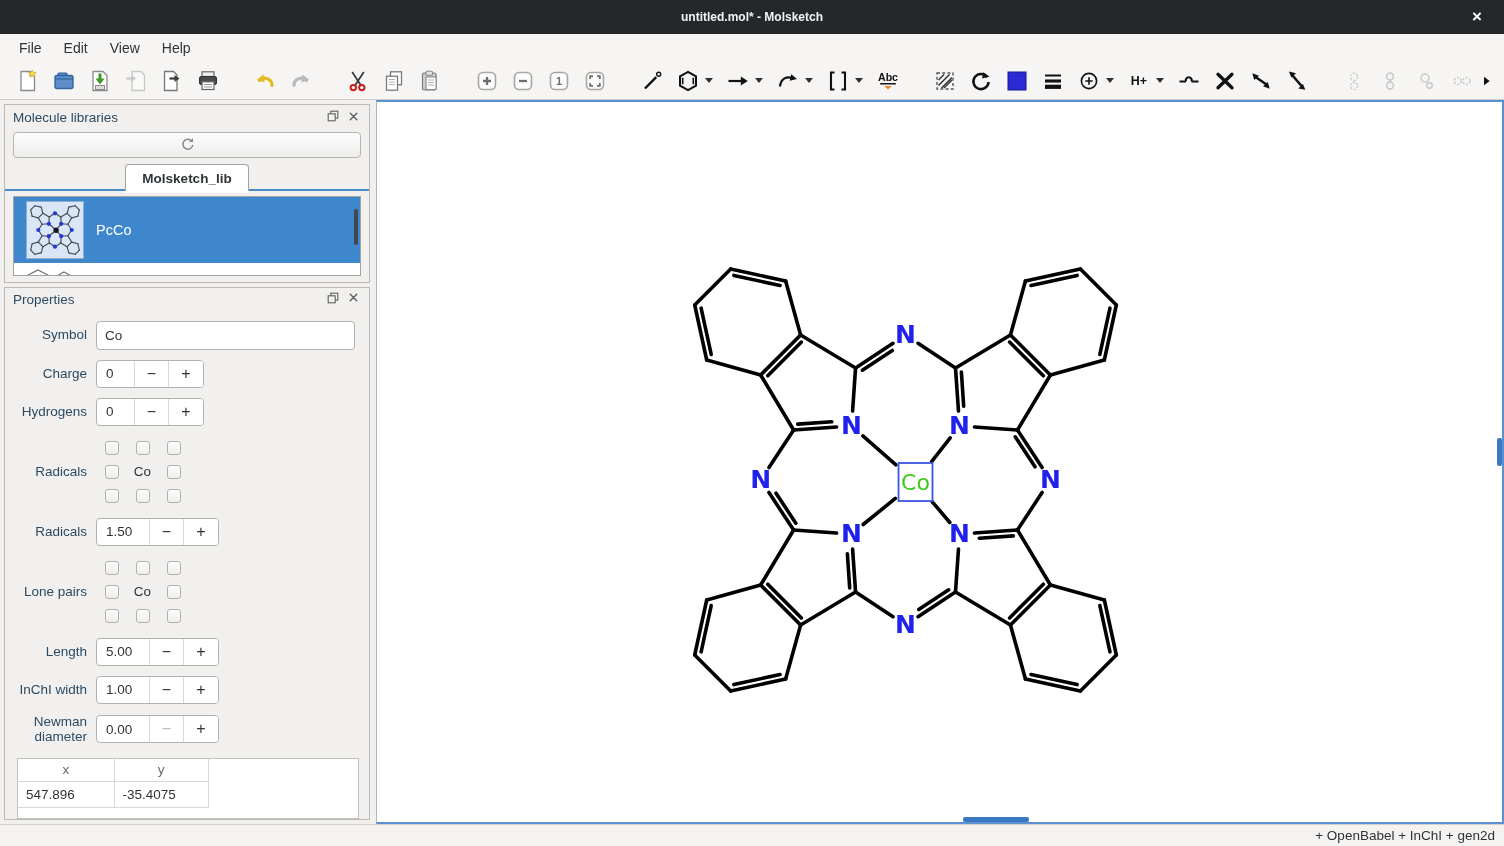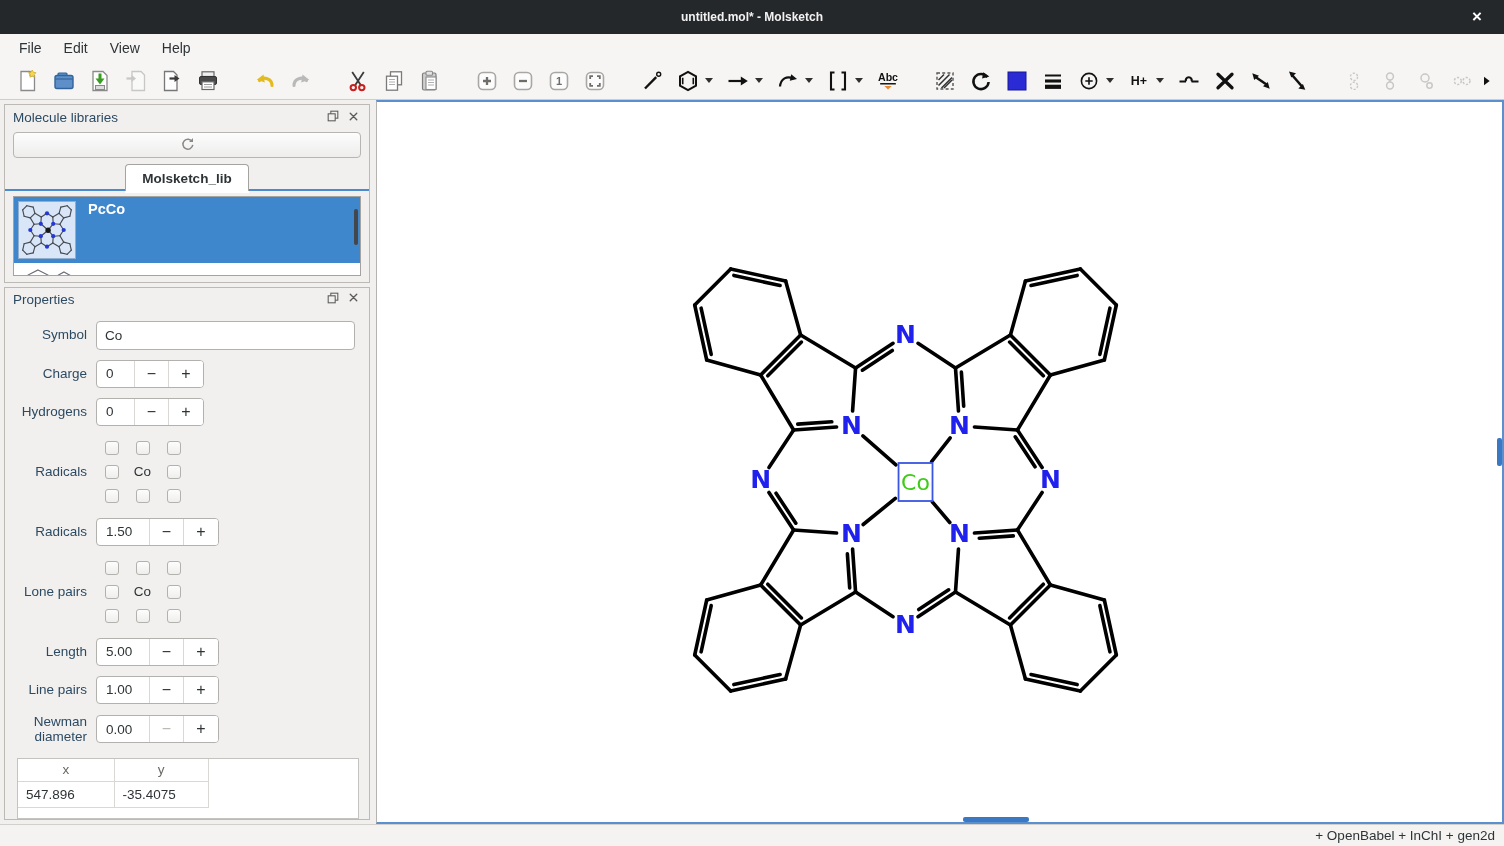--- a/index.html
+++ b/index.html
@@ -34,21 +34,21 @@
   .panel-title .icb { width:20px; height:18px; background:none; border:none; display:flex; align-items:center; justify-content:center; padding:0; }
   .panel-libraries { height:179px; }
   .panel-properties { flex:1; margin-top:4px; overflow:hidden; }
 
   .refresh-btn { margin:2px 8px 4px 8px; height:26px; border:1px solid #b7b5b1; border-radius:4px; background:linear-gradient(#fdfdfd,#eeedec); display:flex; align-items:center; justify-content:center; }
 
   .tabstrip { height:27px; display:flex; justify-content:center; border-bottom:2px solid #4b8bcb; margin:2px 0 0 0; position:relative;font-weight:bold; }
   .tab { background:#fff; border:1px solid #a5a3a0; border-bottom:none; border-radius:4px 4px 0 0; padding:0 16px; font-size:13.5px; color:#2e3436; display:flex; align-items:center; margin-bottom:-2px; position:relative; z-index:2; box-shadow:0 2px 0 #fff; }
 
   .liblist { margin:5px 8px 6px 8px; background:#fff; border:1px solid #a5a3a0; flex:1; overflow:hidden; position:relative; }
-  .librow { height:66px; background:#3f87cd; display:flex; align-items:flex-start; padding:4px;font-weight:bold; }
+  .librow { height:66px; background:#3f87cd; display:flex; align-items:center; padding:12px; }
   .librow .thumb { width:58px; height:58px; background:#d8e6f8; border:1px solid #92aecf; }
   .librow .lbl { color:#fff; font-size:14.5px; margin-left:12px; }
   .libpartial { height:40px; background:#fff; display:flex; padding:3px 0 0 6px; }
   .libscroll { position:absolute; right:2px; top:12px; width:4px; height:36px; background:#43464a; border-radius:2px; }
 
   
   .prop-row { display:flex; align-items:center; margin:10px 10px 0 8px; }
   .prop-row .plabel { width:74px; text-align:right; margin-right:9px; color:#2c4a63; font-size:13.5px; line-height:1.15; flex-shrink:0; }
   .symbol-input { flex:1; height:29px; border:1px solid #b3b1ad; border-radius:4px; padding-left:8px; font-size:13.5px; font-family:inherit; color:#2e3436; background:#fff; }
   .spin { display:flex; height:28px; border:1px solid #b3b1ad; border-radius:4px; background:#fff; overflow:hidden; }
@@ -667,21 +667,21 @@
     <div class="prop-row">
       <div class="plabel">Length</div>
       <div class="spin dec">
         <span class="val">5.00</span>
         <button class="sbtn">−</button>
         <button class="sbtn">+</button>
       </div>
     </div>
 
     <div class="prop-row">
-      <div class="plabel">Line pairs</div>
+      <div class="plabel">InChI width</div>
       <div class="spin dec">
         <span class="val">1.00</span>
         <button class="sbtn">−</button>
         <button class="sbtn">+</button>
       </div>
     </div>
 
     <div class="prop-row">
       <div class="plabel">Newman diameter</div>
       <div class="spin dec">

